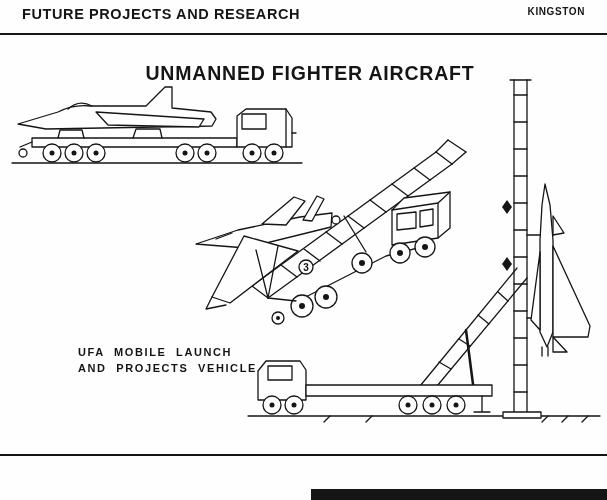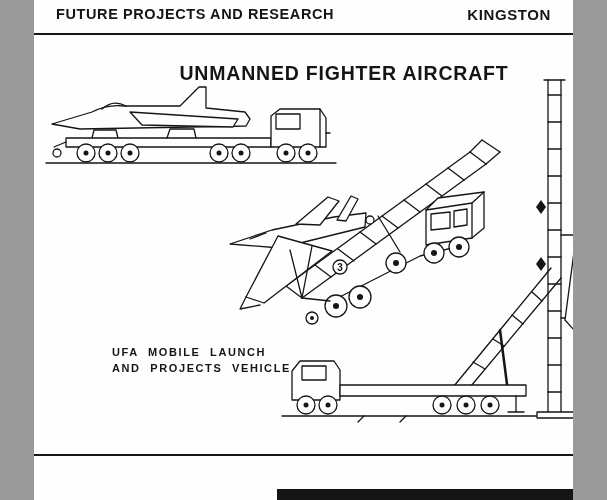--- a/index.html
+++ b/index.html
@@ -1,23 +1,23 @@
 <!DOCTYPE html>
 <html><head>
 <meta charset="utf-8">
 <style>
   * { margin:0; padding:0; box-sizing:border-box; }
   html,body { background:#9a9a9a; }
   .page {
-    position:relative; width:539px; height:500px; background:#fefefe;
+    position:relative; width:607px; height:500px; background:#fefefe;
     font-family:"Liberation Sans", sans-serif; color:#151515; overflow:hidden;
     margin:0 auto;
   }
   .hdr-left  { position:absolute; top:6px; left:22px;  font-size:14.5px; font-weight:bold; letter-spacing:0.6px; }
-  .hdr-right { position:absolute; top:6px; right:22px; font-size:15px; font-weight:bold; letter-spacing:0.6px;margin-left:20px; }
+  .hdr-right { position:absolute; top:6px; right:22px; font-size:10px; font-weight:bold; letter-spacing:0.6px;margin-left:20px; }
   .rule-top    { position:absolute; top:33px;  left:0; width:607px; height:2px; background:#151515; }
   .rule-bottom { position:absolute; top:454px; left:0; width:607px; height:2px; background:#151515; }
   .main-title {
     position:absolute; top:62px; left:0; width:620px; text-align:center;
     font-size:19.5px; font-weight:bold; letter-spacing:0.8px;
   }
   .drawing { position:absolute; top:0; left:0; }
   .caption {
     position:absolute; top:344px; left:78px;
     font-size:11px; font-weight:bold; letter-spacing:1.6px; word-spacing:5px; line-height:16px;

